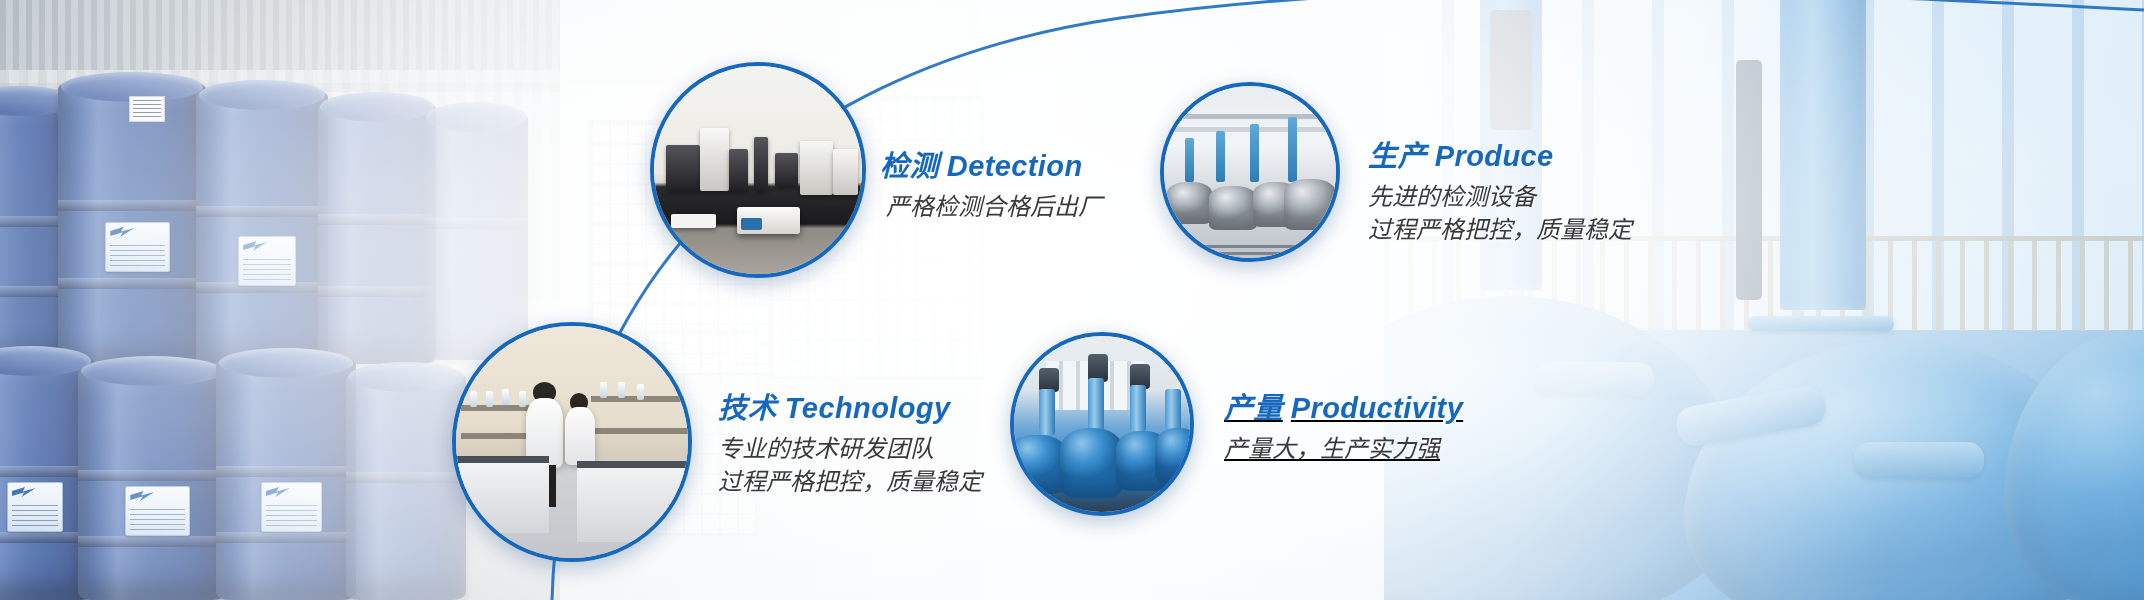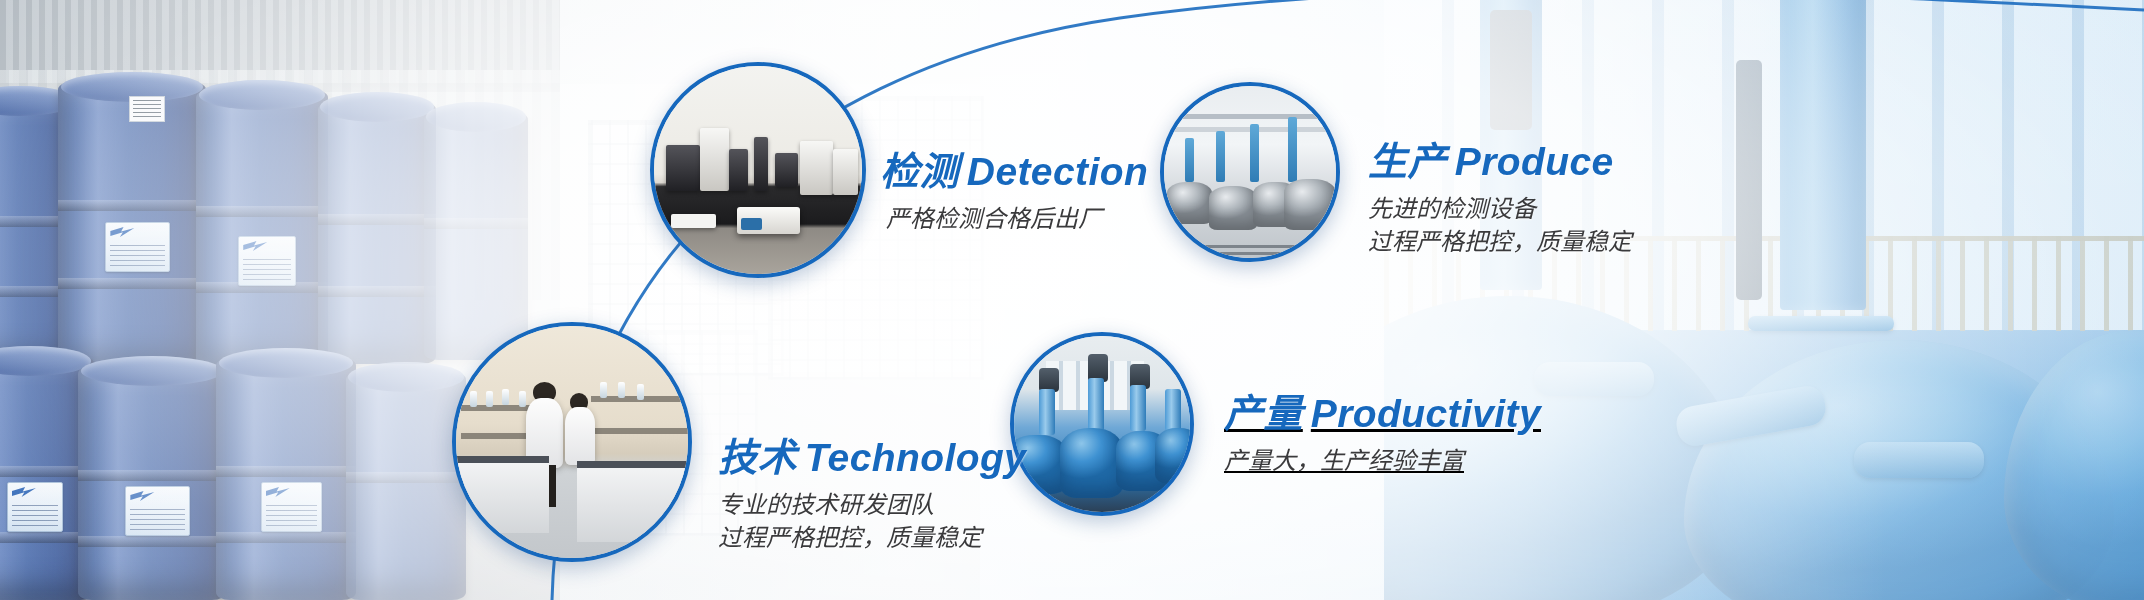--- a/index.html
+++ b/index.html
@@ -269,35 +269,35 @@
     background:linear-gradient(90deg,#4e9bd6,#9acbec 40%,#2f7cb9);
   }
   .sc-prod .bmotor{
     position:absolute;width:20px;border-radius:4px;
     background:linear-gradient(180deg,#535f6b,#2a333c);
   }
 
   
   .txt{position:absolute;}
   .txt .head{
-    font-size:39px;font-weight:bold;font-style:italic;
+    font-size:29px;font-weight:bold;font-style:italic;
     color:#1668bd;letter-spacing:.4px;line-height:1.15;
     white-space:nowrap;
     text-shadow:0 1px 2px rgba(255,255,255,.85);
   }
   .txt .head .en{padding-left:8px;}
   .txt .line{
     font-size:24px;font-style:italic;color:#3a3a3c;
     line-height:1.38;white-space:nowrap;
     text-shadow:0 1px 2px rgba(255,255,255,.8);
   }
   .txt.t-detect{left:880px;top:150px;}
   .txt.t-detect .line{padding-left:6px;}
   .txt.t-produce{left:1368px;top:140px;}
-  .txt.t-tech{left:718px;top:392px;margin-top:44px;}
+  .txt.t-tech{left:718px;top:392px;}
   .txt.t-prodv{left:1224px;top:392px;text-decoration:underline;}
   .txt .lines{margin-top:7px;}
 </style>
 </head>
 <body>
 
 <div class="banner">
 
   <div class="bg-layer">
 
@@ -483,17 +483,17 @@
       <div class="line">专业的技术研发团队</div>
       <div class="line">过程严格把控，质量稳定</div>
     </div>
   </div>
 
   <div class="txt t-prodv">
     <div class="head">
       <span>产量</span><span class="en">Productivity</span>
     </div>
     <div class="lines">
-      <div class="line">产量大，生产经验丰富</div>
+      <div class="line">产量大，生产实力强</div>
     </div>
   </div>
 
 </div>
 
 </body></html>

